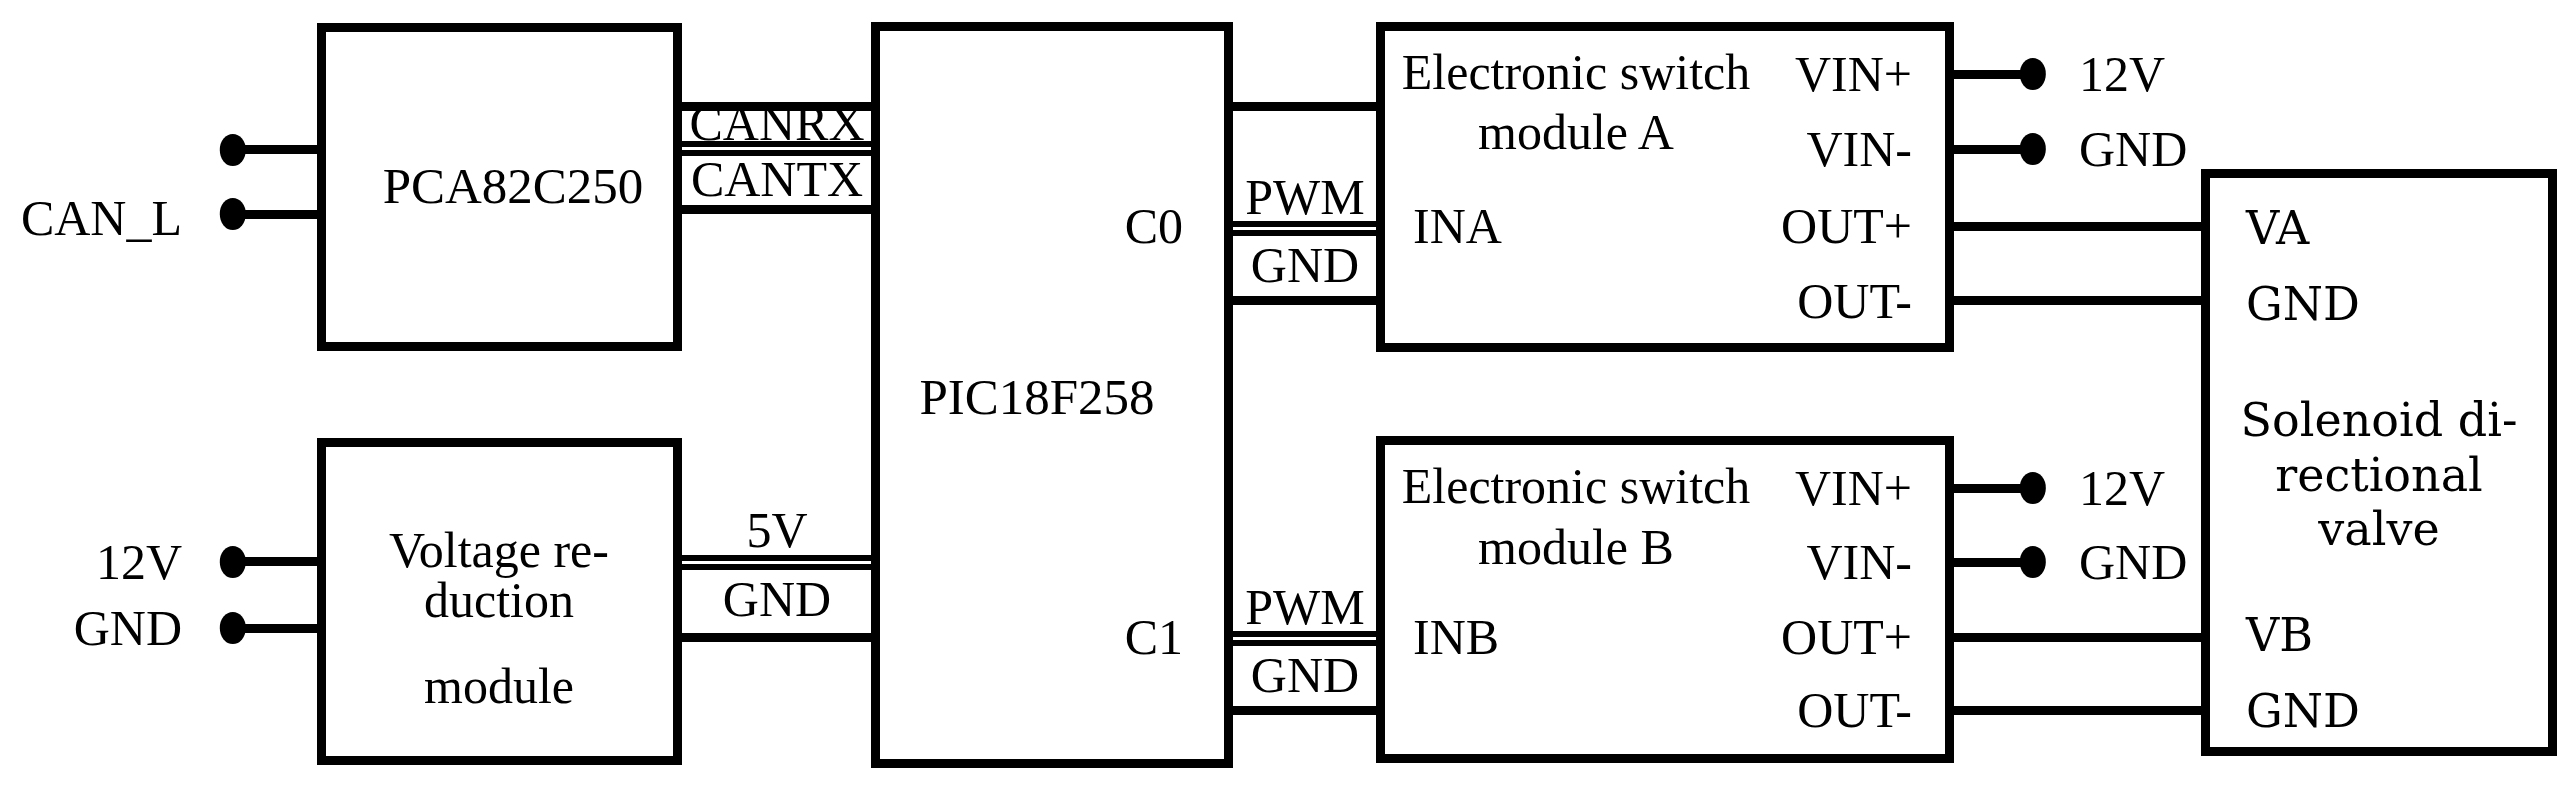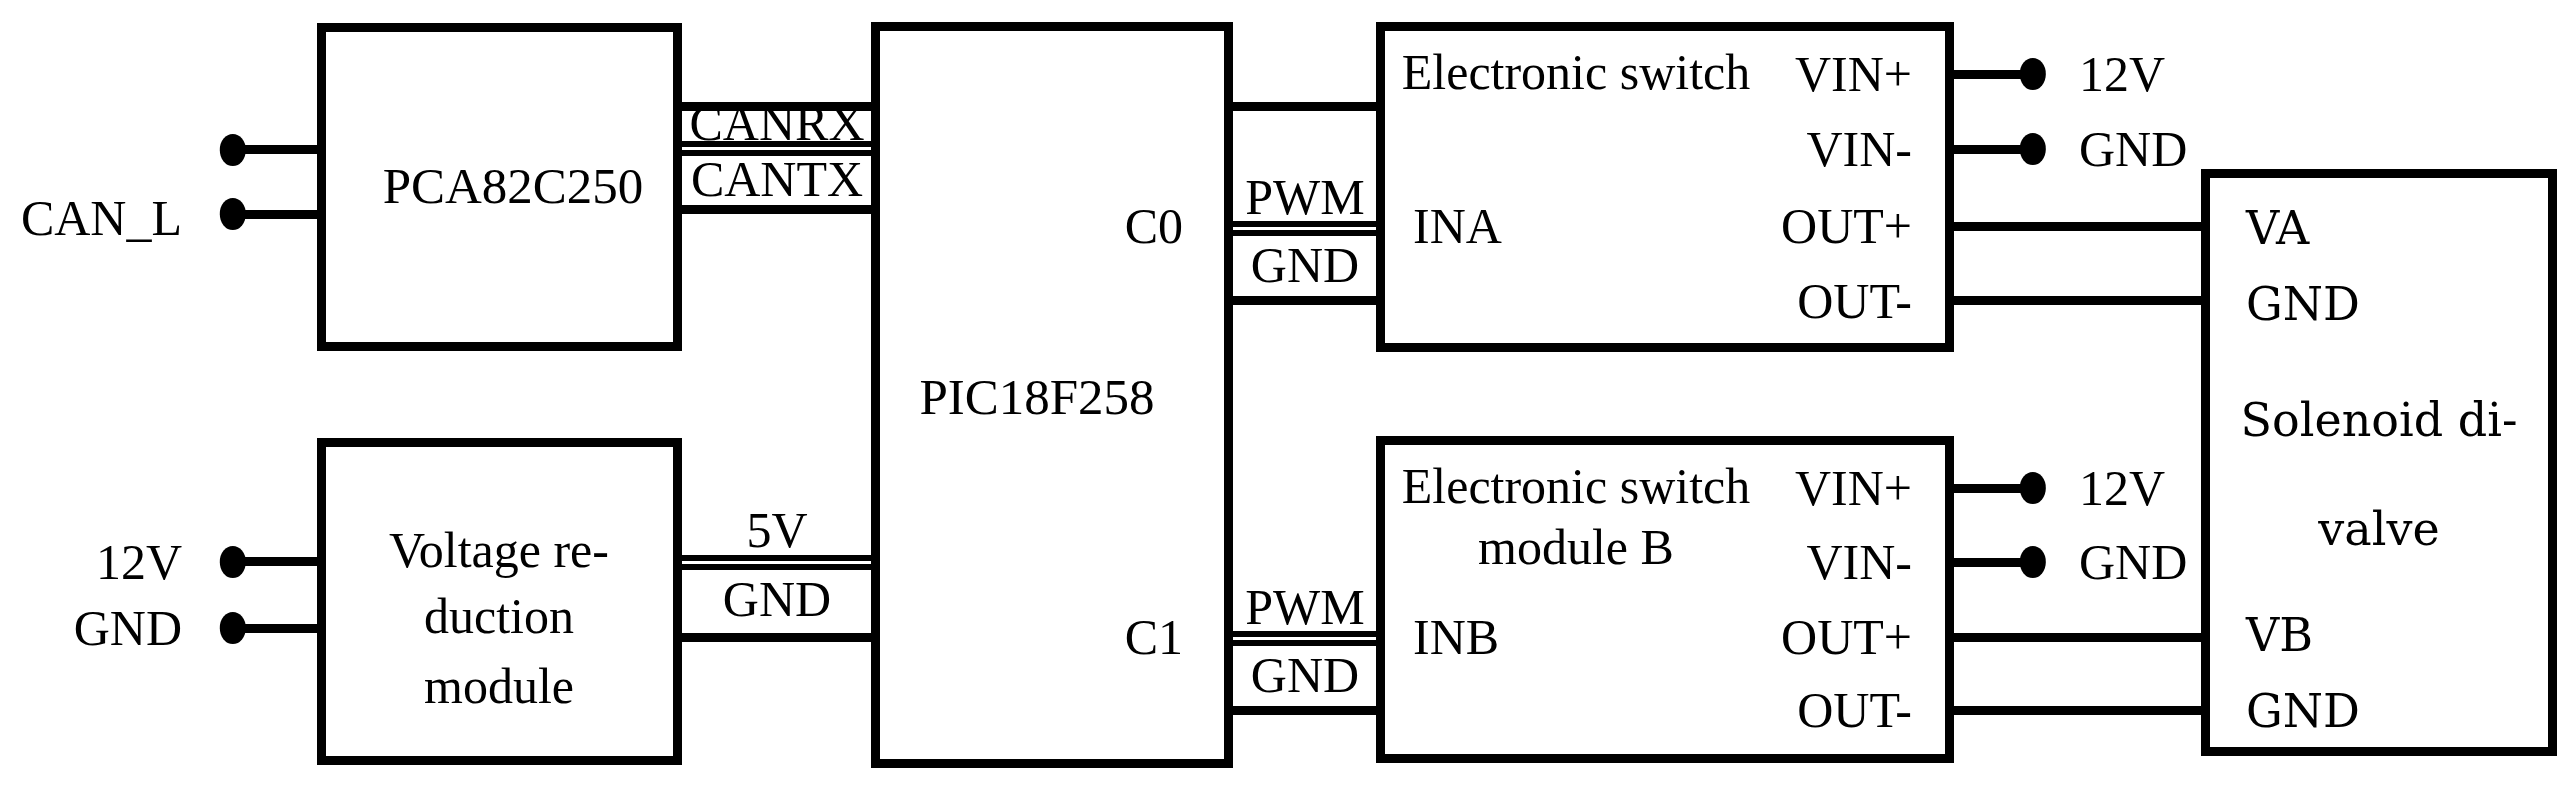--- a/index.html
+++ b/index.html
@@ -92,45 +92,47 @@
   <div class="block" style="left:317px; top:23px; width:365px; height:328px;"></div>
   <div class="block" style="left:317px; top:438px; width:365px; height:327px;"></div>
   <div class="block" style="left:871px; top:21.6px; width:362px; height:746px;"></div>
   <div class="block" style="left:1376px; top:21.6px; width:578px; height:330px;"></div>
   <div class="block" style="left:1376px; top:436px; width:578px; height:327px;"></div>
   <div class="block" style="left:2201px; top:169px; width:356px; height:587px;"></div>
 
   <div class="lbl center big" style="left:513px; top:186px;text-align:center;">PCA82C250</div>
 
   <div class="lbl center" style="left:499px; top:550px;">Voltage re-</div>
-  <div class="lbl center" style="left:499px; top:600px;margin-top:16px;">duction</div>
+  <div class="lbl center" style="left:499px; top:600px;">duction</div>
   <div class="lbl center" style="left:499px; top:650px;margin-top:36px;">module</div>
 
   <div class="lbl center big" style="left:1037px; top:397px;">PIC18F258</div>
   <div class="lbl right" style="left:1183px; top:226px;">C0</div>
   <div class="lbl right" style="left:1183px; top:637px;">C1</div>
 
   <div class="lbl center" style="left:1576px; top:72px;">Electronic switch</div>
+  <div class="lbl center" style="left:1576px; top:132px;">module A</div>
   <div class="lbl left" style="left:1413px; top:226px;">INA</div>
   <div class="lbl right" style="left:1912px; top:74px;">VIN+</div>
   <div class="lbl right" style="left:1912px; top:149px;">VIN-</div>
   <div class="lbl right" style="left:1912px; top:226px;">OUT+</div>
   <div class="lbl right" style="left:1912px; top:301px;">OUT-</div>
 
   <div class="lbl center" style="left:1576px; top:486px;">Electronic switch</div>
   <div class="lbl center" style="left:1576px; top:547px;">module B</div>
   <div class="lbl left" style="left:1413px; top:637px;">INB</div>
   <div class="lbl right" style="left:1912px; top:488px;">VIN+</div>
   <div class="lbl right" style="left:1912px; top:562px;">VIN-</div>
   <div class="lbl right" style="left:1912px; top:637px;">OUT+</div>
   <div class="lbl right" style="left:1912px; top:710px;">OUT-</div>
 
   <div class="lbl left valvefont" style="left:2246px; top:228px;">VA</div>
   <div class="lbl left valvefont" style="left:2246px; top:304px;">GND</div>
   <div class="lbl center valvefont" style="left:2379px; top:420px;text-align:right;">Solenoid di-</div>
+  <div class="lbl center valvefont" style="left:2379px; top:475px;">rectional</div>
   <div class="lbl center valvefont" style="left:2379px; top:529px;">valve</div>
   <div class="lbl left valvefont" style="left:2246px; top:635px;">VB</div>
   <div class="lbl left valvefont" style="left:2246px; top:711px;">GND</div>
 
   <div class="lbl right" style="left:182px; top:218px;">CAN_L</div>
   <div class="lbl right" style="left:182px; top:562px;">12V</div>
   <div class="lbl right" style="left:182px; top:628px;">GND</div>
 
   <div class="lbl left" style="left:2079px; top:74px;">12V</div>
   <div class="lbl left" style="left:2079px; top:149px;">GND</div>

